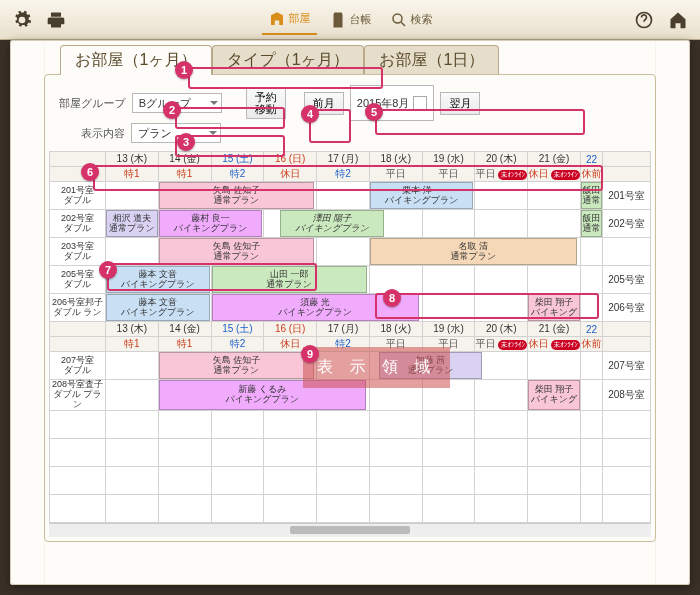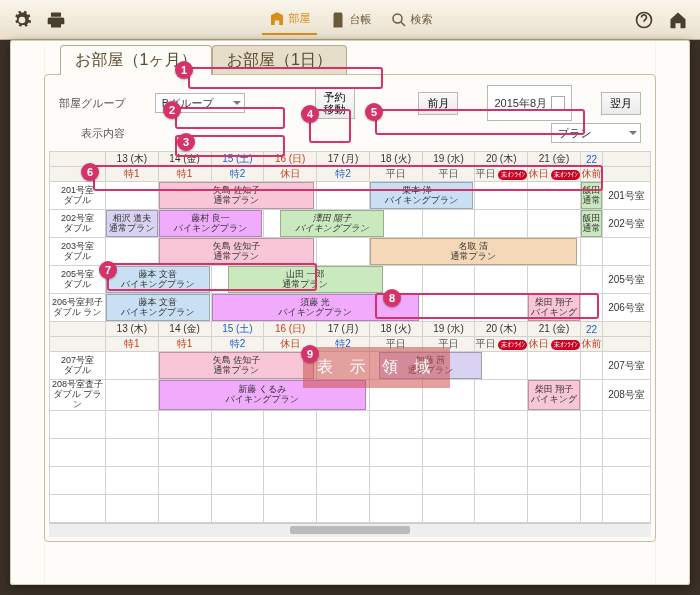--- a/index.html
+++ b/index.html
@@ -82,21 +82,20 @@
   padding: 10px 4px 4px;
   position: relative;
 }
 
 .controls {
   display: flex;
   align-items: center;
   gap: 6px;
   padding: 0 10px 8px;
   flex-wrap: wrap;
-  justify-content: space-between;
 }
 .ctl-label { font-size: 11px; color: #555; text-align:right;}
 .sel {
   display:inline-flex; align-items:center;
   border: 1px solid #b8b8b8;
   background: #fff;
   height: 20px; padding: 0 16px 0 6px;
   font-size: 11px;
   position: relative;
   min-width: 90px;
@@ -241,20 +240,21 @@
       </svg>
     </div>
 </div>
 
 <div class="sheet">
   <div class="paper-line"></div>
     <div class="paper-line r"></div>
 
   <div class="tabs">
     <div class="tab active">お部屋（1ヶ月）</div>
+    <div class="tab">タイプ（1ヶ月）</div>
     <div class="tab">お部屋（1日）</div>
   </div>
 
   <div class="card">
 
     <div class="controls">
       <span class="ctl-label">部屋グループ</span>
       <span class="sel">Bグループ</span>
       <span style="width:12px"></span>
       <button class="btn" style="white-space:pre-line; line-height:1.1;">予約
@@ -387,21 +387,21 @@
             </tr>
             <tr class="room-row">
               <th class="room">
                 <div class="room-label">205号室<br>ダブル</div>
               </th>
               <td style="position: relative;">
                 <div class="res c-blue" style="left: 0px; width: 200%;">藤本 文音<br>バイキングプラン</div>
               </td>
               <td></td>
               <td style="position: relative;">
-                <div class="res c-grn" style="left: 16px; width: 300%;">山田 一郎<br>通常プラン</div>
+                <div class="res c-grn" style="left: 0px; width: 300%;">山田 一郎<br>通常プラン</div>
               </td>
               <td></td>
               <td></td>
               <td></td>
               <td></td>
               <td></td>
               <td></td>
               <td></td>
               <td class="roomR">205号室</td>
             </tr>

